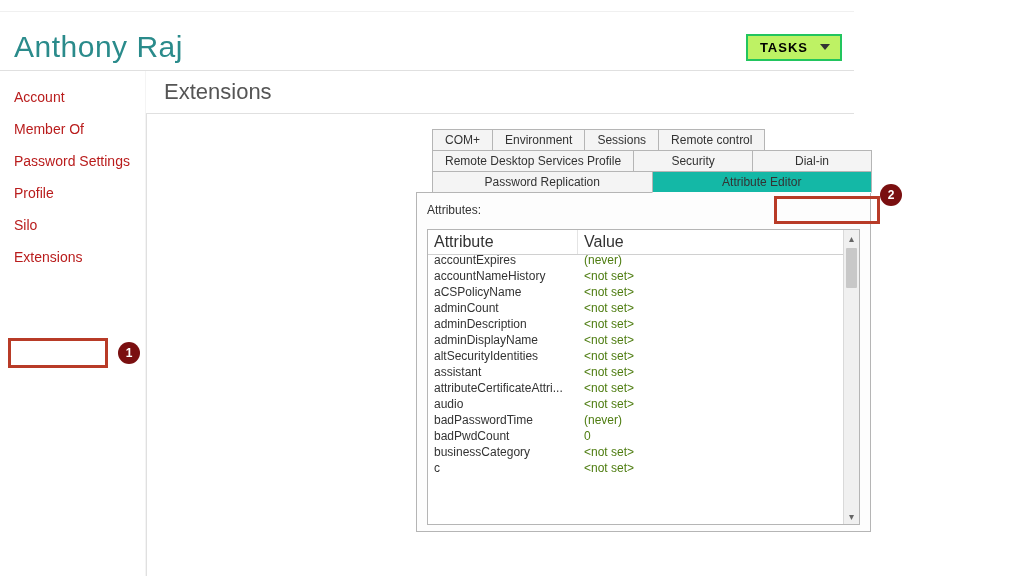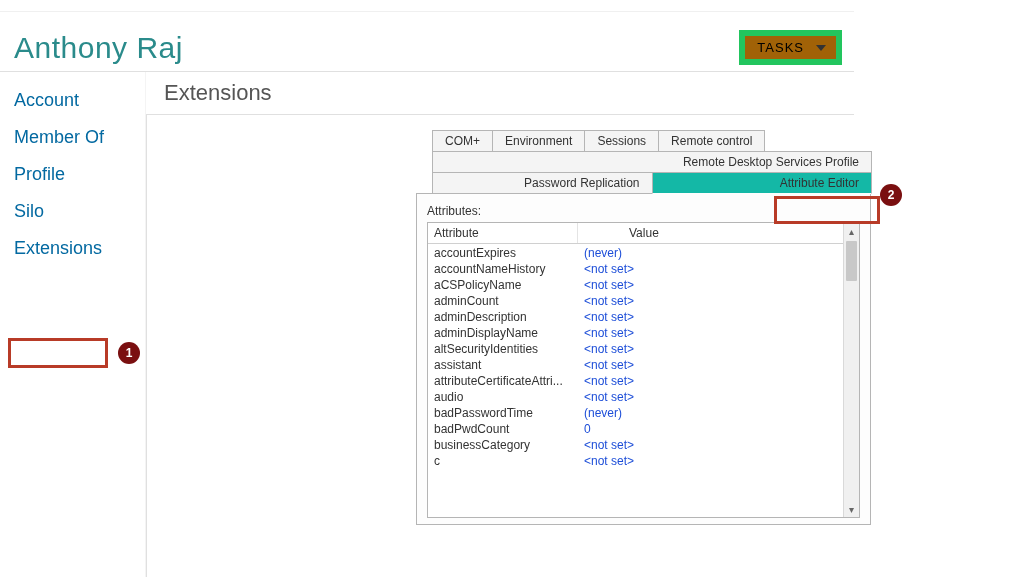--- a/index.html
+++ b/index.html
@@ -30,27 +30,28 @@
       padding: 18px 12px 6px 14px;
       border-bottom: 1px solid #e0e0e0;
     }
     .page-title {
       font-size: 30px;
       font-weight: 300;
       color: #2a8b8b; 
       letter-spacing: .5px;
     }
     .tasks-btn {
-      border: 6px solid #22c55e;
-      background: #a16207;
+      border: 2px solid #22c55e;
+      background: #bef264;
       padding: 4px 32px 4px 12px;
       font-size: 13px;
       letter-spacing: 1px;
       position: relative;
       cursor: pointer;
+      font-weight: bold;
     }
     .tasks-btn::after {
       content: "";
       position: absolute;
       right: 10px;
       top: 50%;
       margin-top: -3px;
       border-left: 5px solid transparent;
       border-right: 5px solid transparent;
       border-top: 6px solid #333333;
@@ -61,22 +62,22 @@
       display: flex;
       height: calc(583px - 12px - 66px);
     }
     .sidebar {
       width: 146px;
       padding: 10px 0 0 14px;
       border-right: 1px solid #f4f4f4;
     }
     .sidebar-item {
       padding: 8px 0;
-      font-size: 18px;
-      color: #0369a1;
+      font-size: 14px;
+      color: #b91c1c;
       cursor: pointer;
       white-space: nowrap;
     }
     .sidebar-item.active {
       
     }
 
     .content {
       flex: 1;
       padding: 8px 0 0 18px;
@@ -112,66 +113,65 @@
     .tab {
       border: 1px solid #b5b5b5;
       background: #f4f4f4;
       padding: 3px 12px;
       margin-right: -1px;
       margin-bottom: -1px;
       cursor: pointer;
       color: #333;
       white-space: nowrap;
     }
-    .tab.wide { flex: 1; text-align: right; }
+    .tab.wide { flex: 1; text-align: center; }
     .tab.active {
       background: #14b8a6;
       border-bottom: 1px solid #fdfdfd;
       z-index: 2;
       position: relative;
     }
 
     .sheet-body {
       border: 1px solid #b5b5b5;
       background: #fdfdfd;
       padding: 10px 10px 6px 10px;
       margin-top: -1px;
     }
-    .attrs-label { margin-bottom: 4px; }
+    .attrs-label { margin-bottom: 12px; }
 
     .list-container {
       border: 1px solid #b5b5b5;
       height: 296px;
       position: relative;
       background: #ffffff;
     }
     .list-header {
       display: flex;
       border-bottom: 1px solid #d0d0d0;
-      font-size: 12px;
+      font-size: 16px;
       background: #ffffff;
-      gap: 45px;
     }
     .list-header .col {
       padding: 3px 6px;
       border-right: 1px solid #e4e4e4;
     }
     .col-attr { width: 150px; }
     .col-val { flex: 1; }
     .list-body {
       position: absolute;
       top: 22px;
       bottom: 0;
       left: 0;
       right: 16px;
       overflow: hidden;
     }
     .row { display: flex; padding: 1px 6px; }
     .row .cell-attr { width: 150px; white-space: nowrap; overflow: hidden; text-overflow: ellipsis; }
-    .row .cell-val { flex: 1; color: #1d4ed8; }
+    .row .cell-val { flex: 1; color: #4d7c0f; }
     .scrollbar {
       position: absolute;
       right: 0;
       top: 0;
       bottom: 0;
       width: 16px;
       background: #f0f0f0;
       border-left: 1px solid #d9d9d9;
     }
     .scroll-thumb {
@@ -232,39 +232,42 @@
     <div class="page-title">Anthony Raj</div>
     <button class="tasks-btn">
       <span>TASKS</span>
     </button>
   </div>
 
   <div class="body">
     <div class="sidebar" id="sidebar">
         <div class="sidebar-item">Account</div>
         <div class="sidebar-item">Member Of</div>
+        <div class="sidebar-item">Password Settings</div>
         <div class="sidebar-item">Profile</div>
         <div class="sidebar-item">Silo</div>
         <div class="sidebar-item active">Extensions</div>
       </div>
 
     <div class="content">
       <div class="section-title">Extensions</div>
       <div class="panel-border"></div>
 
       <div class="prop-sheet">
         <div class="tab-rows" id="tab-rows">
             <div class="tab-row">
               <div class="tab">COM+</div>
               <div class="tab">Environment</div>
               <div class="tab">Sessions</div>
               <div class="tab">Remote control</div>
             </div>
             <div class="tab-row">
               <div class="tab wide">Remote Desktop Services Profile</div>
+              <div class="tab wide">Security</div>
+              <div class="tab wide">Dial-in</div>
             </div>
             <div class="tab-row">
               <div class="tab wide">Password Replication</div>
               <div class="tab active wide">Attribute Editor</div>
             </div>
           </div>
         <div class="sheet-body">
           <div class="attrs-label">Attributes:</div>
           <div class="list-container">
             <div class="list-header">

